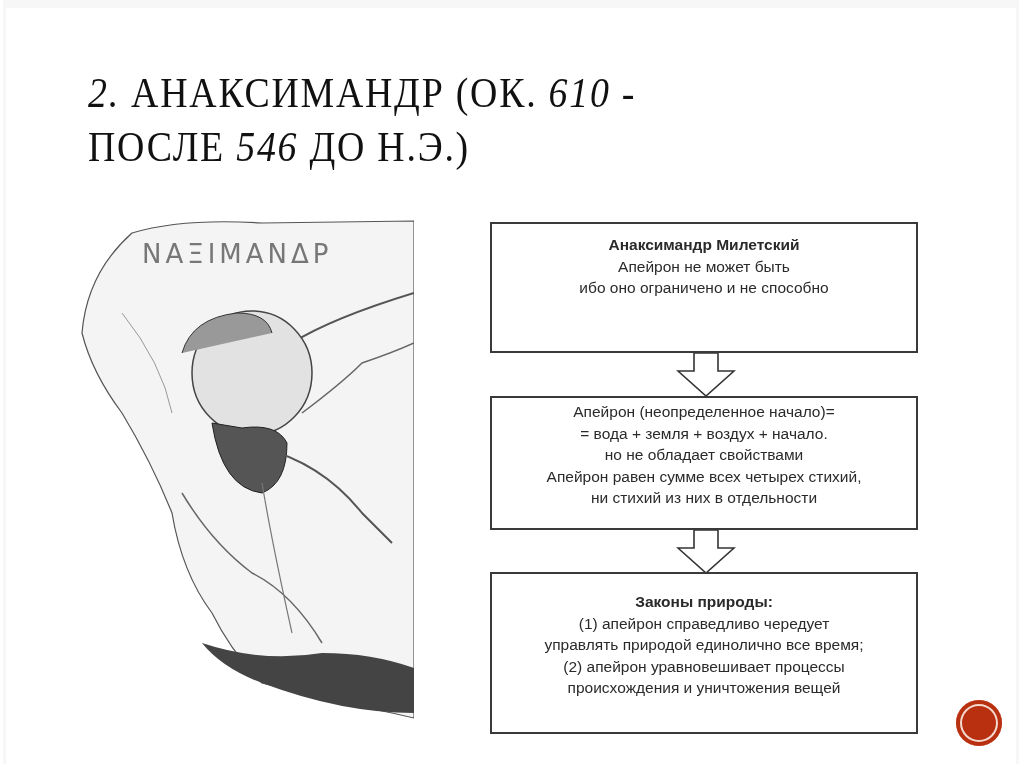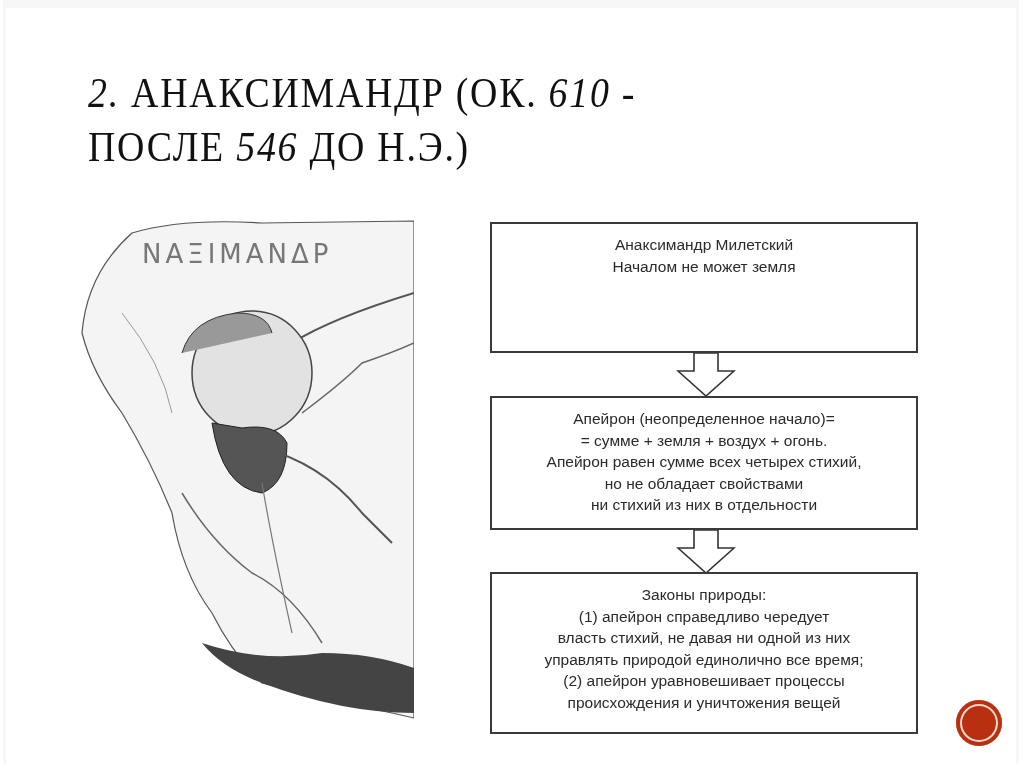--- a/index.html
+++ b/index.html
@@ -21,24 +21,24 @@
     .title .it { font-style: italic; }
     .portrait {
       position: absolute; left: 62px; top: 213px; width: 352px; height: 510px;
     }
     .flow { position: absolute; left: 490px; top: 222px; width: 432px; }
     .box {
       position: absolute; left: 0; width: 428px; border: 2px solid #3a3a3a; background: #fff;
       text-align: center; font-size: 15.5px; line-height: 21.5px; color: #2a2a2a; box-sizing: border-box;
     }
     .box .line { display: block; white-space: nowrap; }
-    .box .bold { font-weight: normal; }
+    .box .bold { font-weight: bold; }
     .box1 { top: 0; height: 131px; padding-top: 10px; }
-    .box2 { top: 174px; height: 134px; padding-top: 10px; }
-    .box3 { top: 350px; height: 162px; padding-top: 10px; }
+    .box2 { top: 174px; height: 134px; padding-top: 3px; }
+    .box3 { top: 350px; height: 162px; padding-top: 17px; }
     .arrow { position: absolute; left: 186px; width: 60px; height: 44px; }
     .arrow1 { top: 131px; }
     .arrow2 { top: 308px; }
     .page-badge {
       position: absolute; left: 956px; top: 700px; width: 46px; height: 46px; border-radius: 50%;
       background: #b8300f; box-shadow: inset 0 0 0 4px #b8300f, inset 0 0 0 6px #f3d9cf;
     }
   </style>
 </head>
 <body>
@@ -67,42 +67,42 @@
     <path d="M120 280 Q150 330 190 360 Q230 380 260 430" fill="none" stroke="#666" stroke-width="1.5"></path>
     <path d="M200 270 Q210 330 230 420" fill="none" stroke="#777" stroke-width="1.2"></path>
     <path d="M140 430 Q200 450 260 440 Q310 440 352 455 L352 500 Q280 500 200 470 Q160 455 140 430 Z" fill="#444"></path>
     <path d="M60 100 Q100 150 110 200" fill="none" stroke="#999" stroke-width="1"></path>
   </svg>
 </div>
 
 <div class="flow">
   <div class="box box1">
     <span class="line bold">Анаксимандр Милетский</span>
-    <span class="line">Началом не может земля</span>
+    <span class="line">Апейрон не может быть</span>
+    <span class="line">ибо оно ограничено и не способно</span>
   </div>
 
   <svg class="arrow arrow1" viewBox="0 0 60 44">
     <polygon points="18,0 42,0 42,18 58,18 30,43 2,18 18,18" fill="#fff" stroke="#333" stroke-width="1.6"></polygon>
   </svg>
 
   <div class="box box2">
     <span class="line">Апейрон (неопределенное начало)=</span>
-    <span class="line">= сумме + земля + воздух + огонь.</span>
+    <span class="line">= вода + земля + воздух + начало.</span>
+    <span class="line">но не обладает свойствами</span>
     <span class="line">Апейрон равен сумме всех четырех стихий,</span>
-    <span class="line">но не обладает свойствами</span>
     <span class="line">ни стихий из них в отдельности</span>
   </div>
 
   <svg class="arrow arrow2" viewBox="0 0 60 44">
     <polygon points="18,0 42,0 42,18 58,18 30,43 2,18 18,18" fill="#fff" stroke="#333" stroke-width="1.6"></polygon>
   </svg>
 
   <div class="box box3">
     <span class="line bold">Законы природы:</span>
     <span class="line">(1) апейрон справедливо чередует</span>
-    <span class="line">власть стихий, не давая ни одной из них</span>
     <span class="line">управлять природой единолично все время;</span>
     <span class="line">(2) апейрон уравновешивает процессы</span>
     <span class="line">происхождения и уничтожения вещей</span>
   </div>
 </div>
 
 <div class="page-badge"></div>
 
 </body></html>

